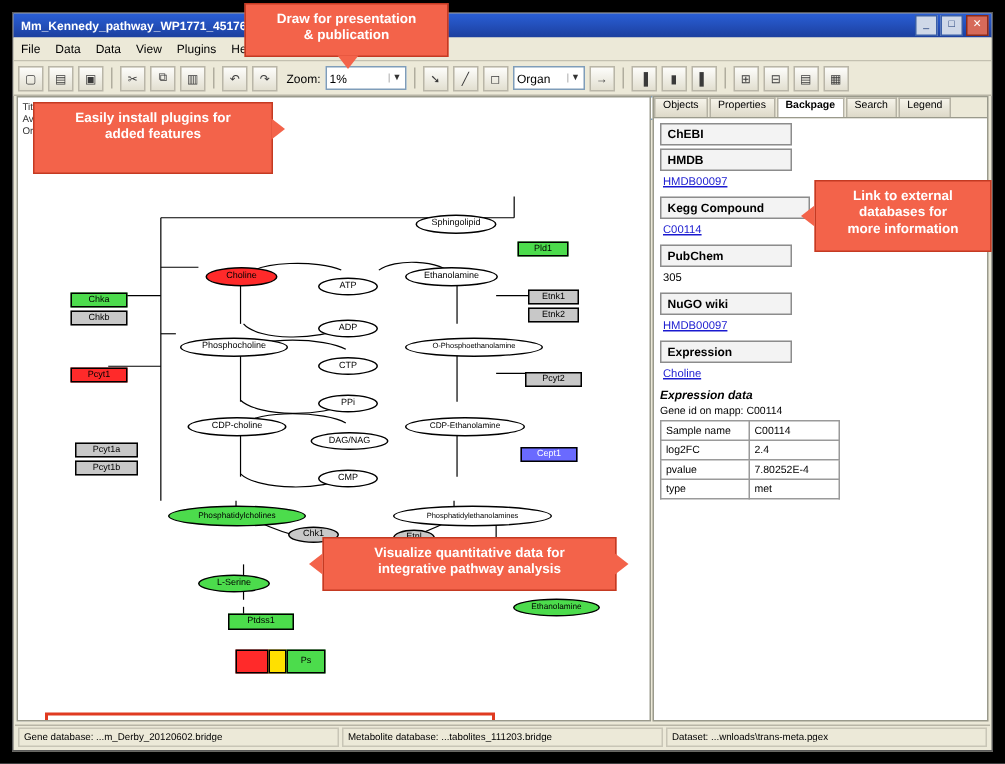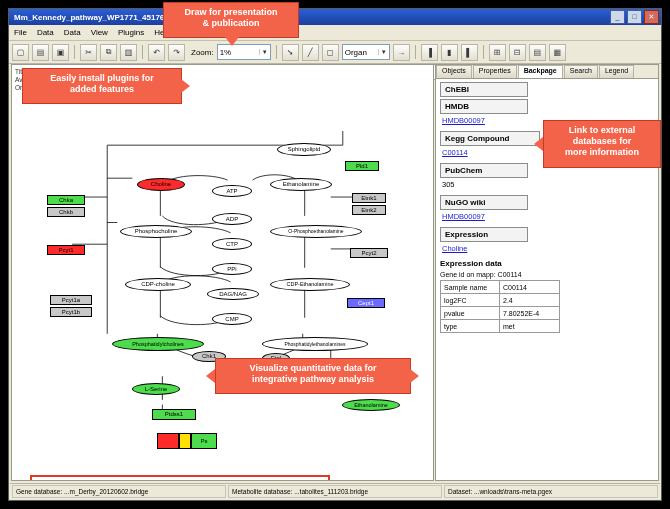--- a/index.html
+++ b/index.html
@@ -35,21 +35,21 @@
   .canvasInfo{position:absolute;left:3px;top:3px;font-size:6.5px;color:#333;line-height:8px;}
 
   
   .tabstrip{display:flex;height:13px;border-bottom:1px solid #9a9a8c;background:#ece9d8;}
   .ptab{font-size:7px;padding:1px 5px;border:1px solid #b5b2a4;border-bottom:none;background:linear-gradient(#f6f4ea,#ddd9c8);margin-right:1px;}
   .ptab.active{background:#fff;font-weight:bold;}
   .panelbody{flex:1;background:#fff;overflow:hidden;position:relative;padding:3px 4px;}
   .dbbox{border:1px solid #8c8c8c;background:#f3f3f3;font-size:8px;font-weight:bold;padding:2px 4px;margin:0 0 2px 0;width:78px;}
   .dblink{font-size:7.5px;color:#1a1ad0;text-decoration:underline;margin:0 0 6px 2px;display:block;}
   .dbplain{font-size:7.5px;color:#000;margin:0 0 6px 2px;display:block;}
-  .exprhdr{font-size:8px;font-weight:bold;margin:6px 0 3px 0;}
+  .exprhdr{font-size:8px;font-weight:bold;margin:6px 0 3px 0;font-style:italic;}
   .genelabel{font-size:7px;margin:2px 0 2px 0;}
   table.expr{border-collapse:collapse;font-size:7px;width:120px;}
   table.expr td{border:1px solid #9a9a9a;padding:1px 3px;height:10px;}
   table.expr td.k{width:52px;}
 
   
   .statusbar{position:absolute;left:1px;right:1px;bottom:1px;height:15px;background:#ece9d8;border-top:1px solid #b8b5a6;display:flex;align-items:center;}
   .statuscell{font-size:6.5px;border:1px solid #c8c5b6;height:11px;line-height:11px;padding:0 3px;margin-left:2px;background:#ece9d8;white-space:nowrap;}
 
   
@@ -278,21 +278,21 @@
     <div class="statuscell" style="flex:1;margin-right:2px">Dataset: ...wnloads\trans-meta.pgex</div>
   </div>
 </div>
 
 <div class="callout" style="left:163px;top:2px;width:136px;height:36px;">
   <span style="white-space:pre-line">Draw for presentation
 &amp; publication</span>
 </div>
 <div class="arrowD" style="left:225px;top:37px;"></div>
 
-<div class="callout" style="left:22px;top:68px;width:160px;height:36px;">
+<div class="callout" style="left:22px;top:68px;width:160px;height:48px;">
   <span style="white-space:pre-line">Easily install plugins for
 added features</span>
 </div>
 <div class="arrowR" style="left:181px;top:79px;"></div>
 
 <div class="callout" style="left:543px;top:120px;width:118px;height:48px;">
   <span style="white-space:pre-line">Link  to external
 databases  for
 more information</span>
 </div>

